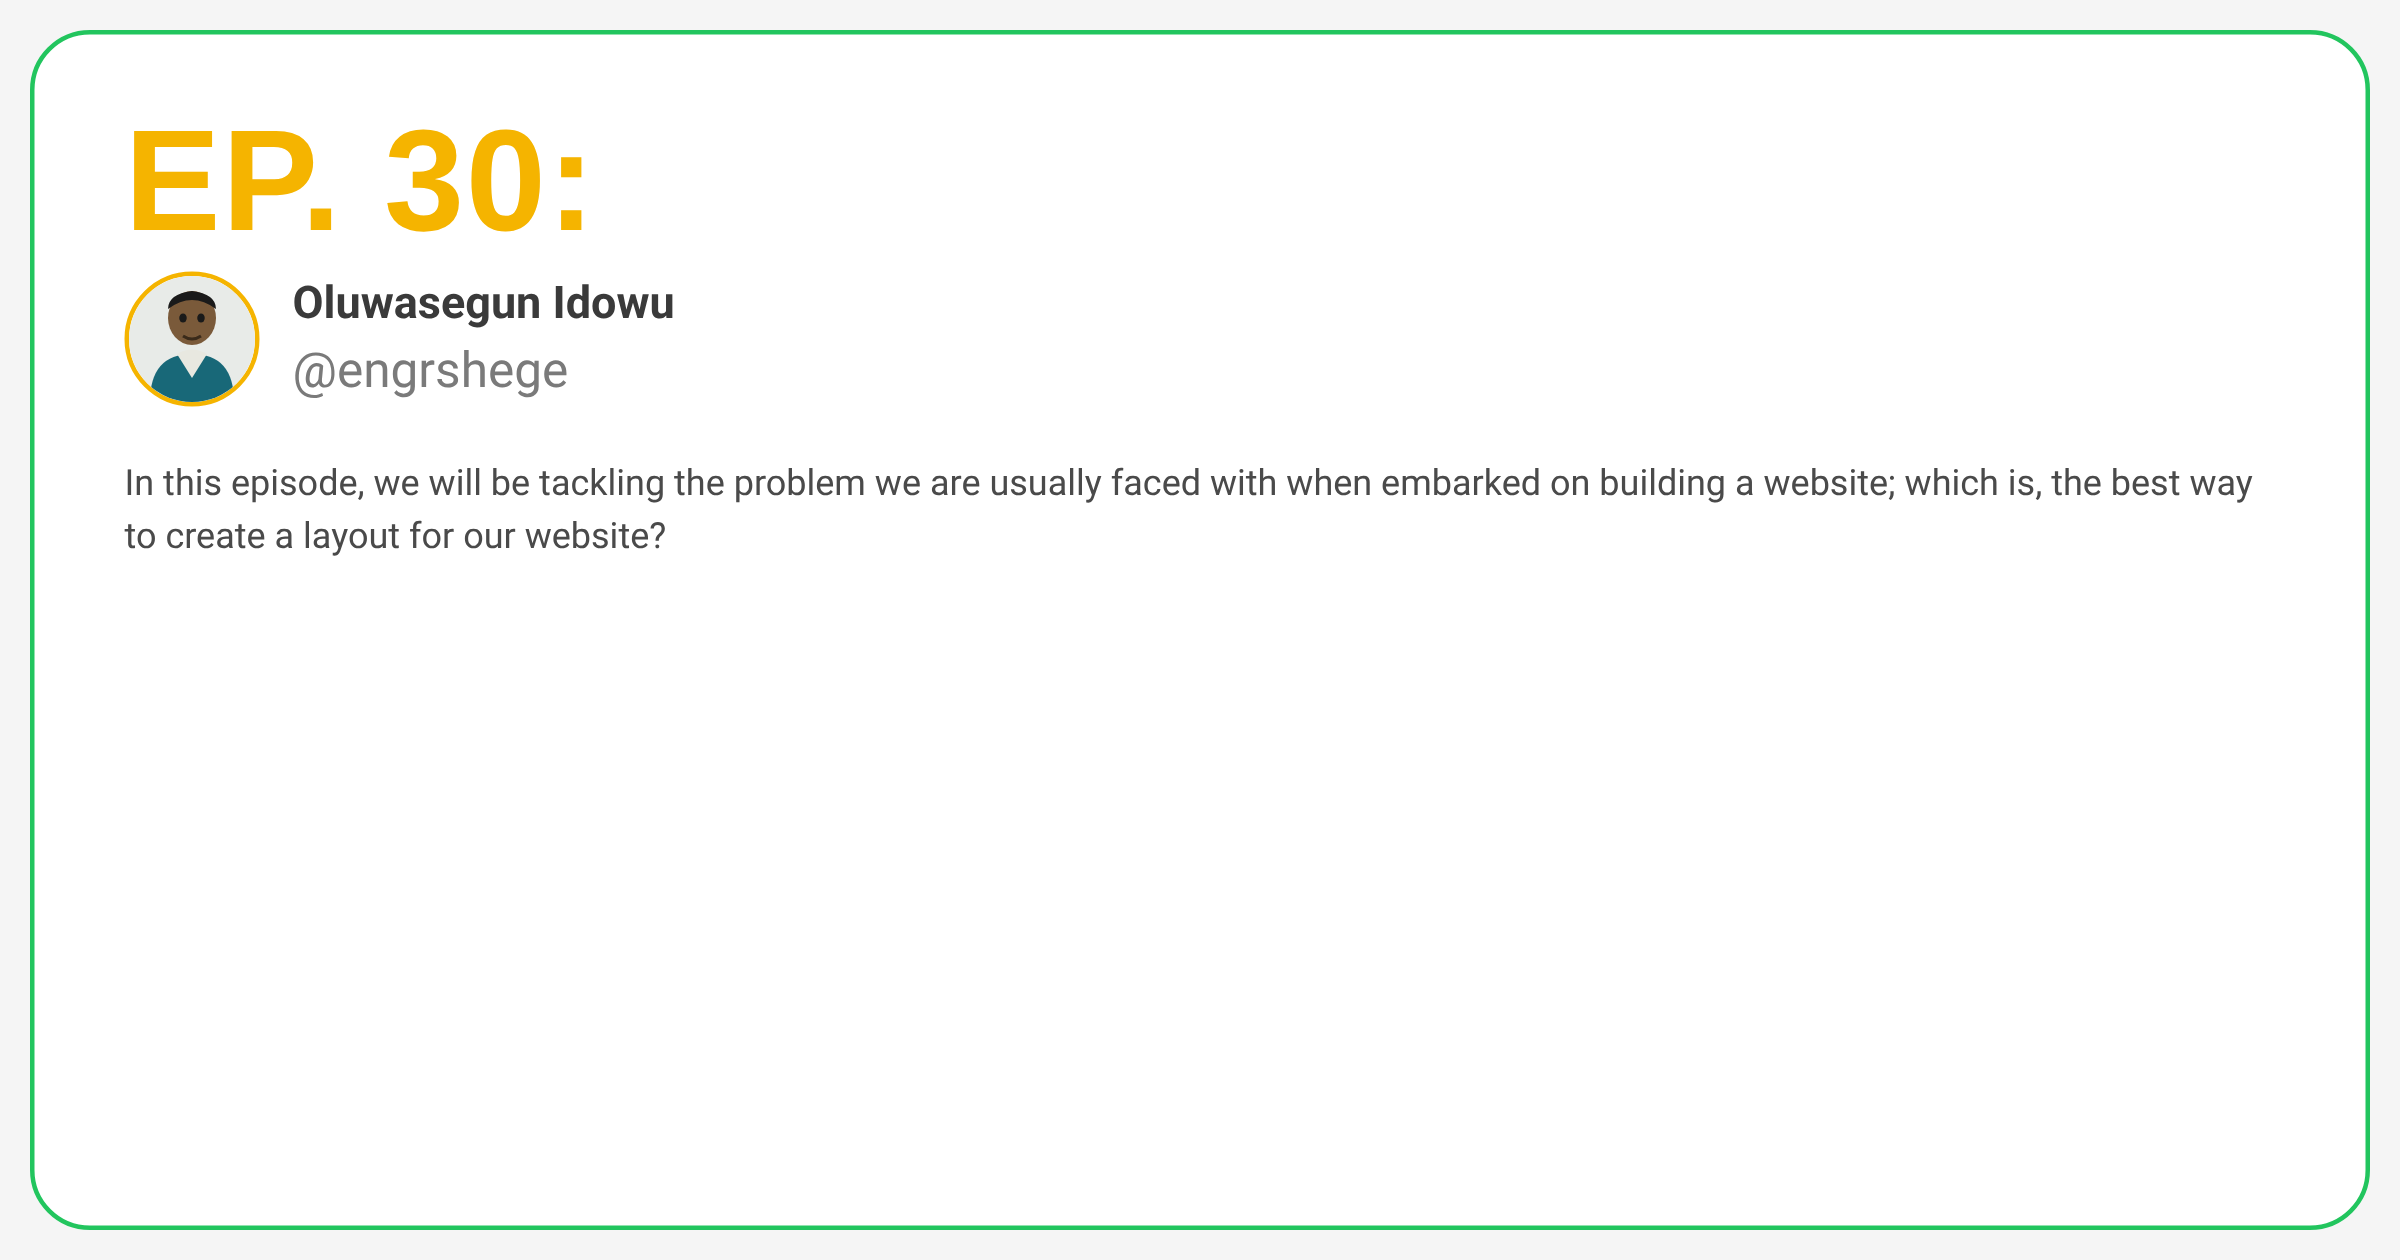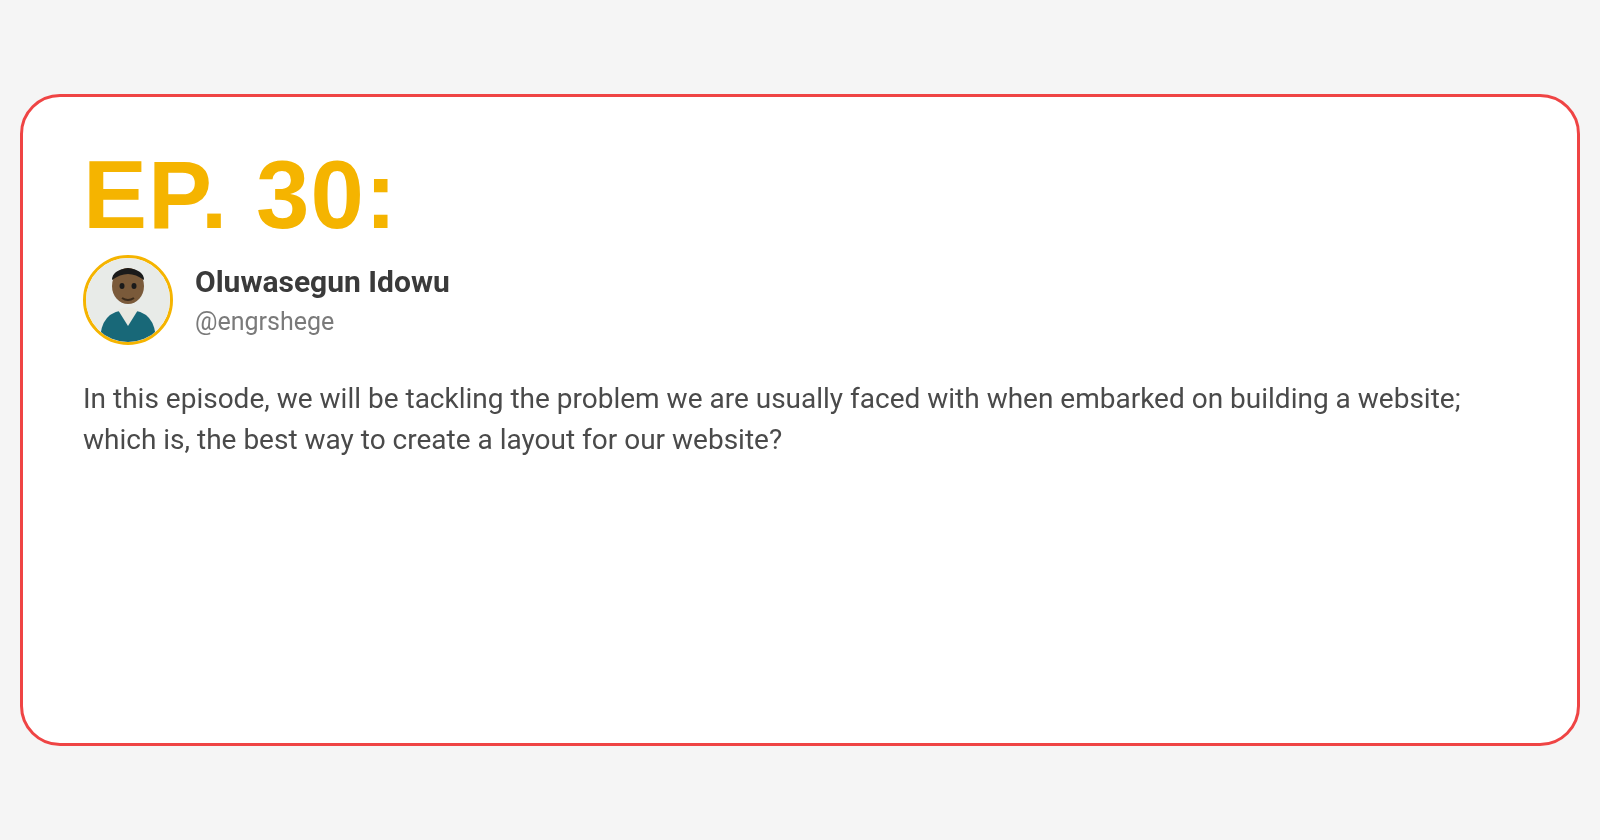--- a/index.html
+++ b/index.html
@@ -14,23 +14,23 @@
       background: #f5f5f5;
       font-family: -apple-system, BlinkMacSystemFont, "Segoe UI", Roboto, "Helvetica Neue", Arial, sans-serif;
       padding: 20px;
       display: flex;
       align-items: center;
       justify-content: center;
     }
     
     .card {
       width: 1560px;
-      height: 652px;
+      height: 800px;
       background: #ffffff;
-      border: 3px solid #ef4444;
+      border: 3px solid #22c55e;
       border-radius: 40px;
       padding: 50px 60px 40px 60px;
       display: flex;
       flex-direction: column;
     }
     
     .episode-label {
       font-size: 96px;
       font-weight: 900;
       color: #f5b400;
@@ -80,26 +80,26 @@
       gap: 8px;
     }
     
     .author-name {
       font-size: 30px;
       font-weight: 700;
       color: #3a3a3a;
     }
     
     .author-handle {
-      font-size: 25px;
+      font-size: 33px;
       color: #7a7a7a;
     }
     
     .description {
-      font-size: 28px;
+      font-size: 24px;
       line-height: 1.45;
       color: #4a4a4a;
       margin-bottom: 24px;
     }
     
     .read-more {
       font-size: 36px;
       font-weight: 700;
       color: #3a3a3a;
       text-align: right;

